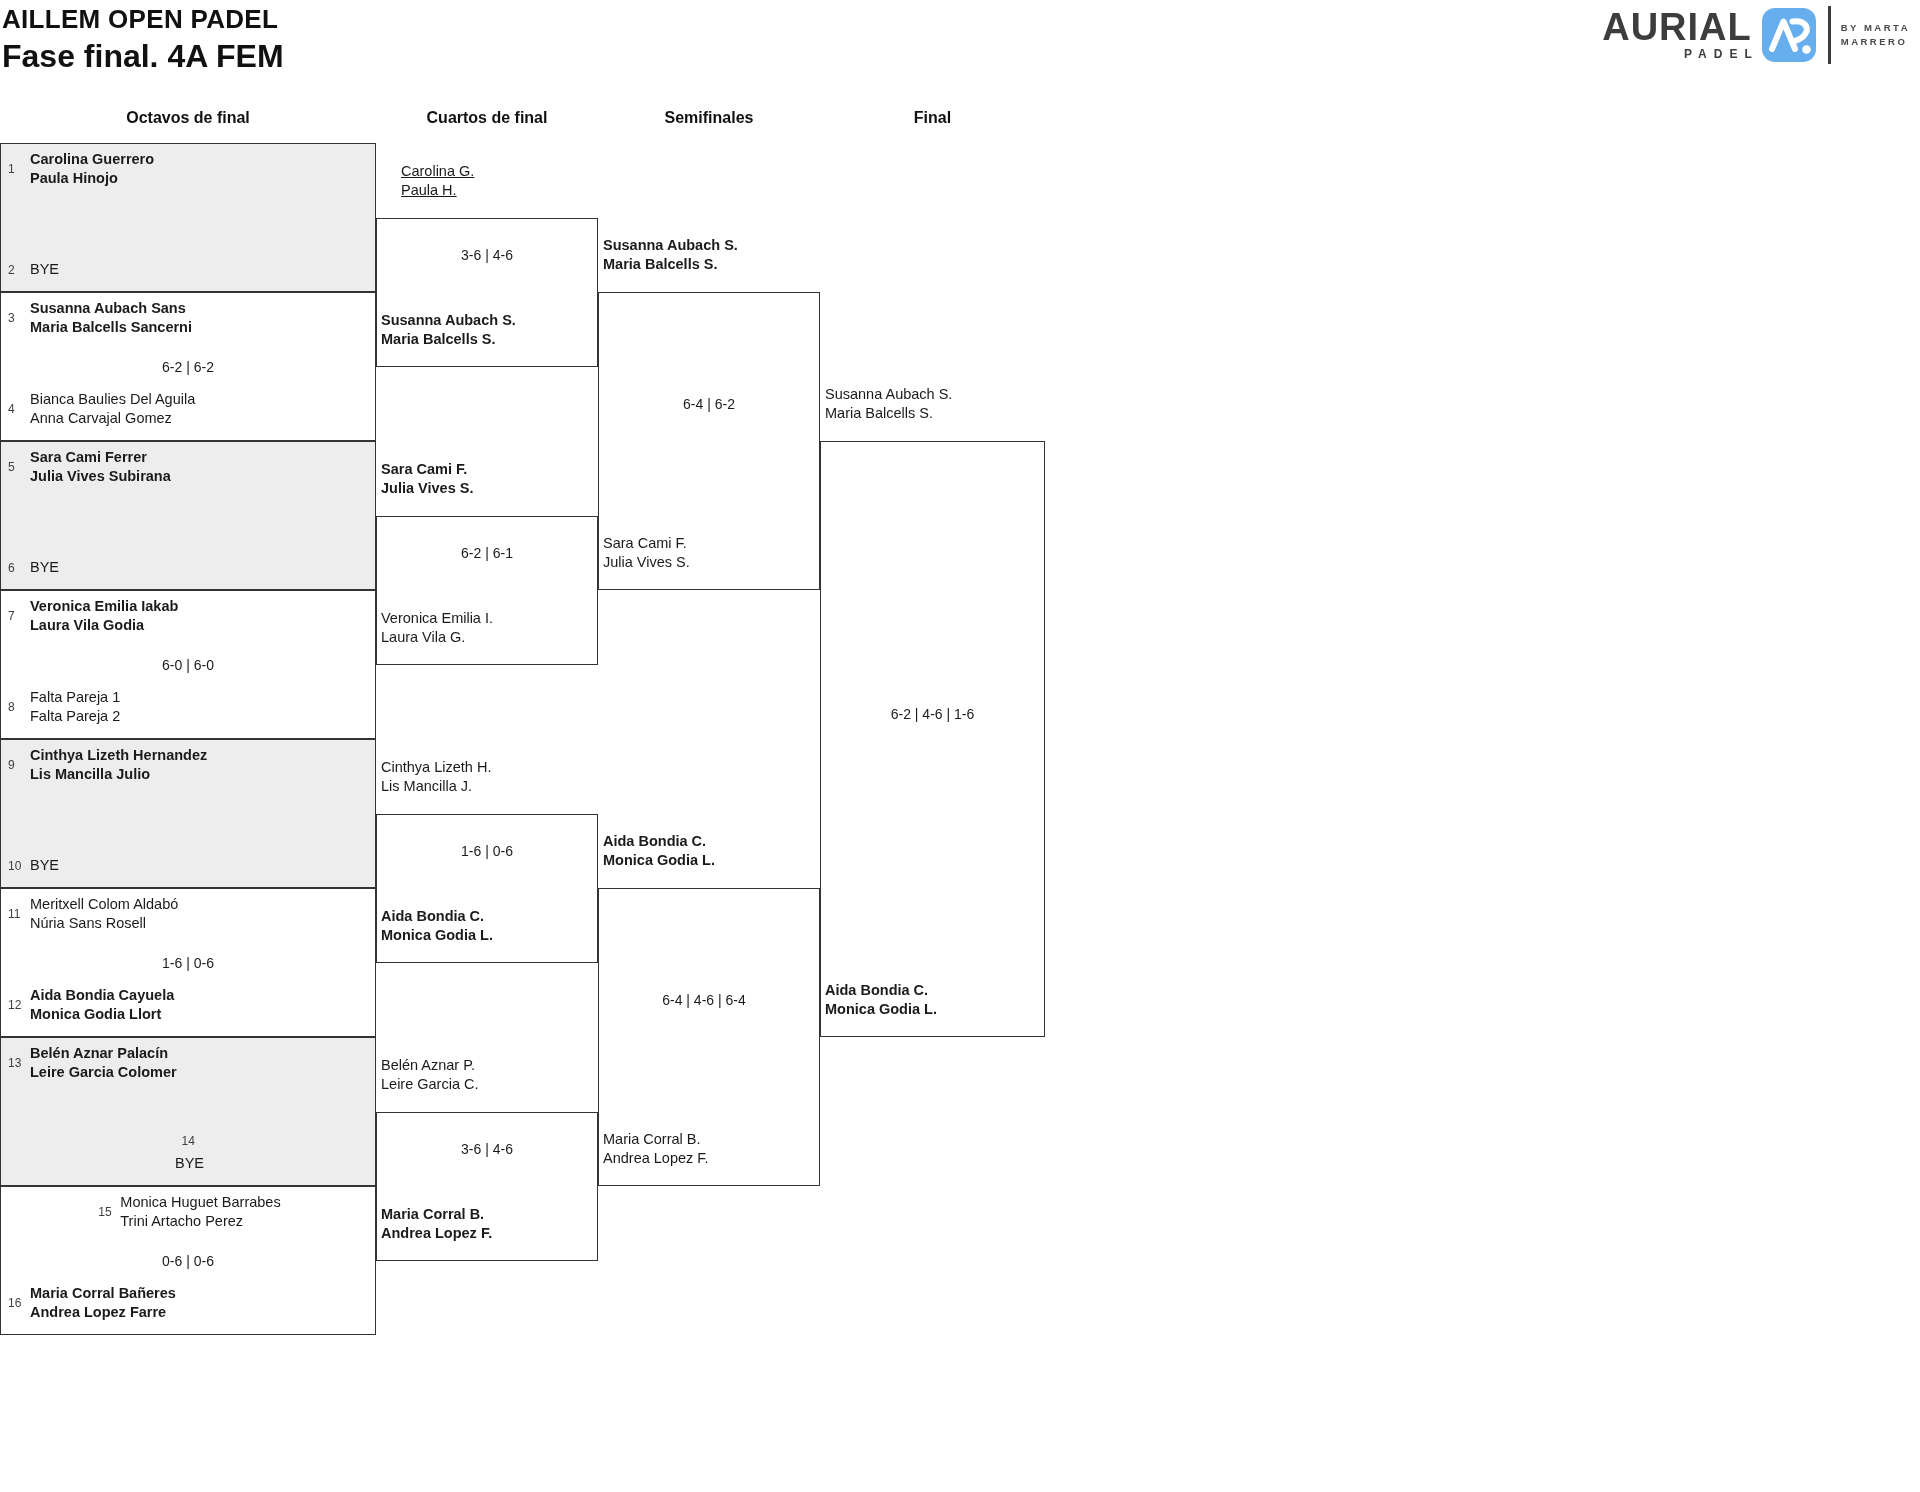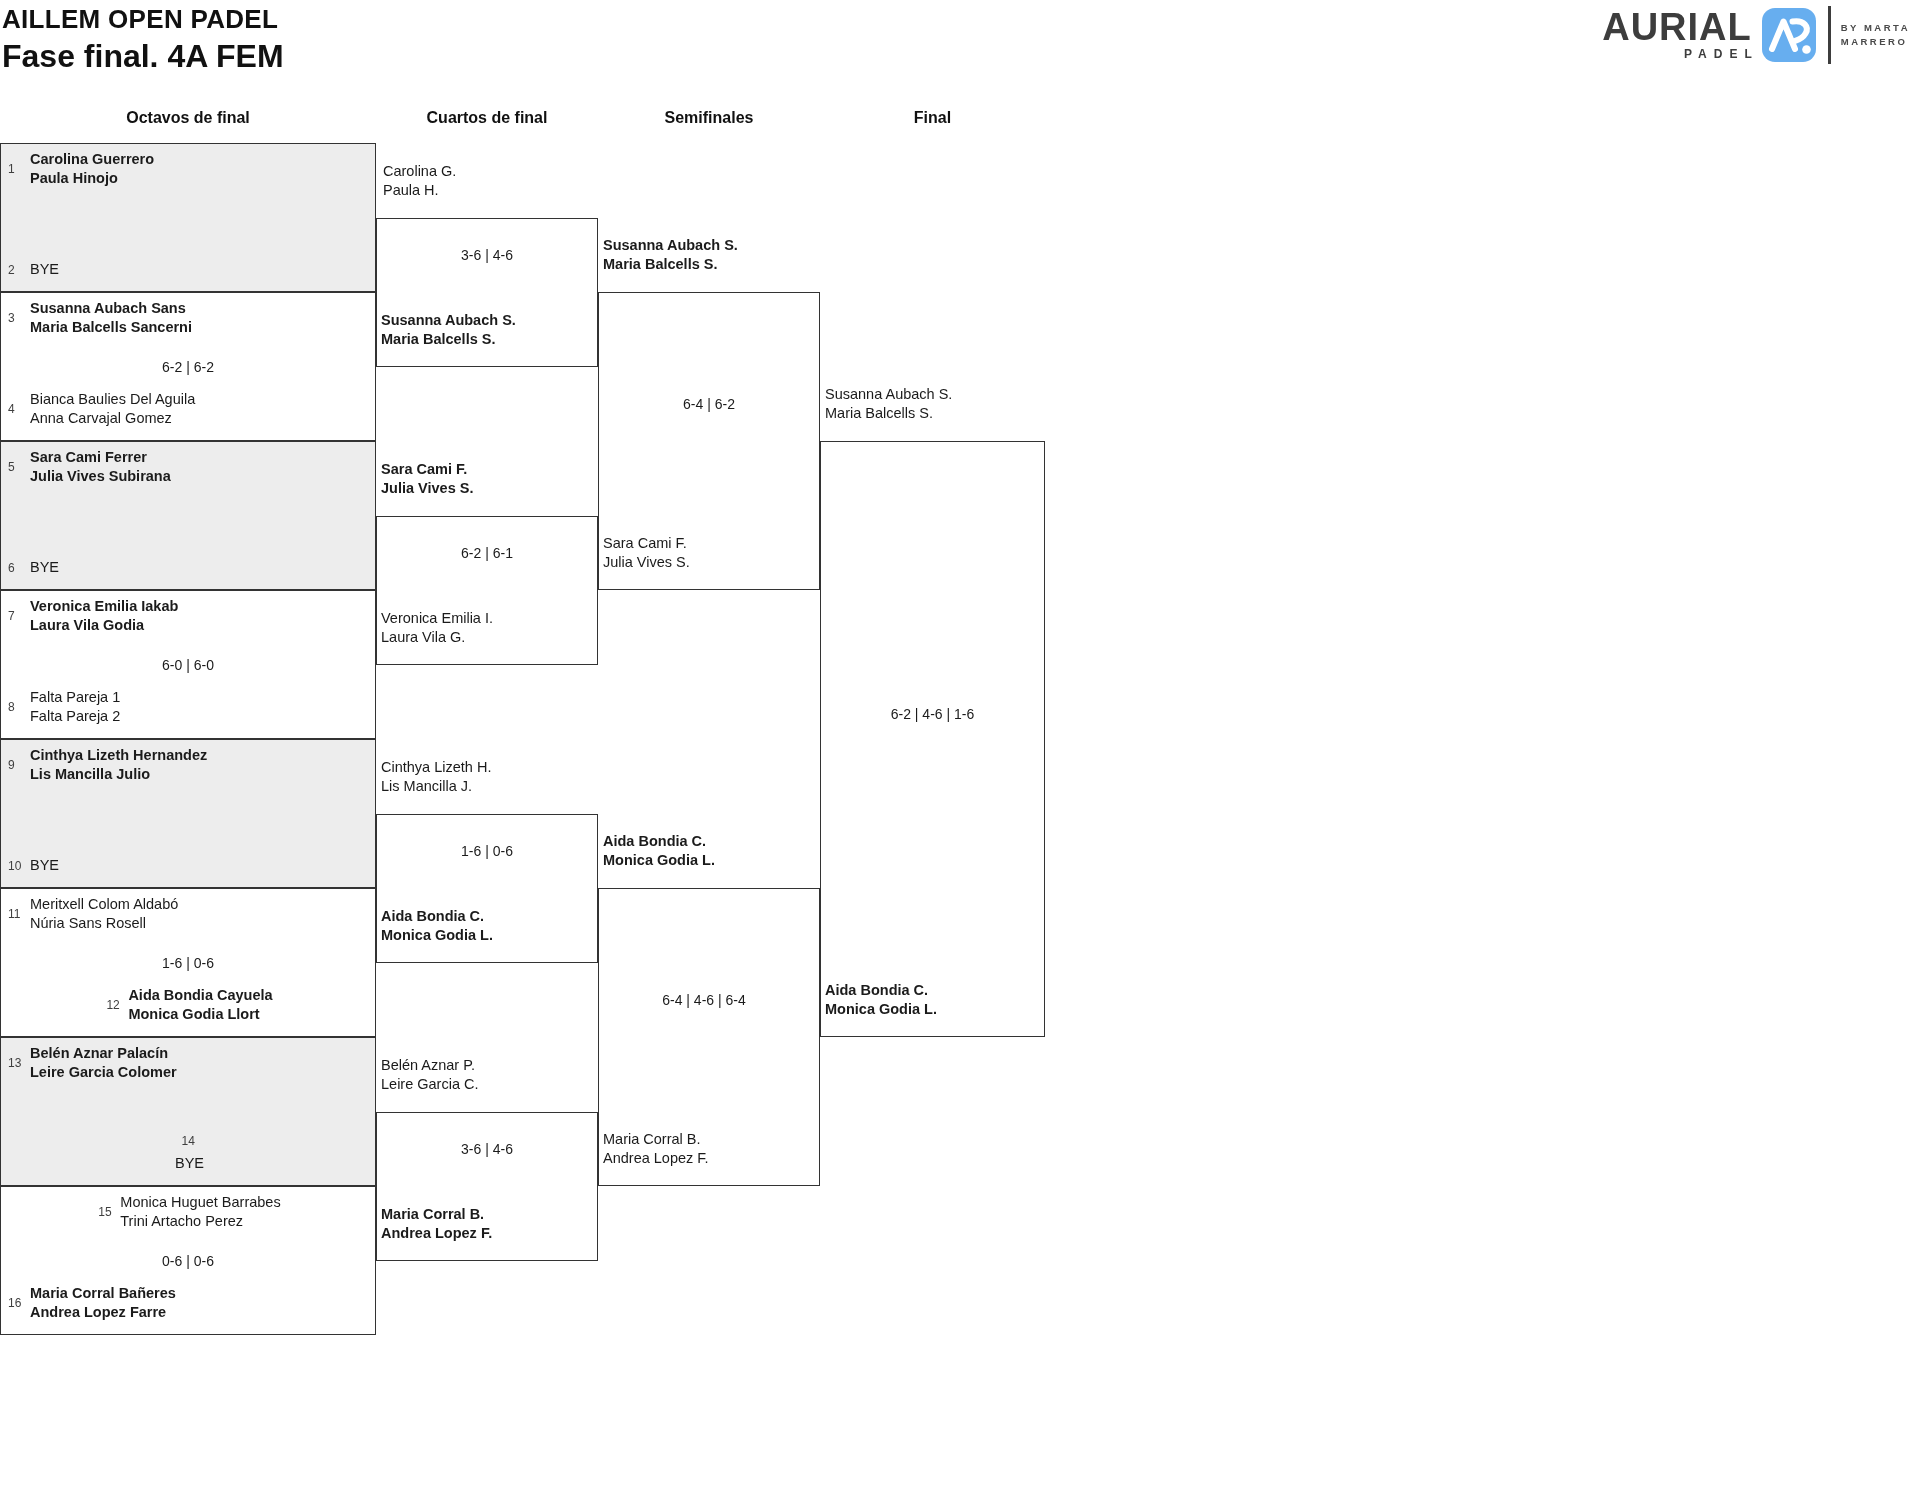--- a/index.html
+++ b/index.html
@@ -148,21 +148,21 @@
       </div>
     </div>
     <div class="box" style="left: 0px; top: 888px; width: 376px; height: 149px;">
       <div class="slot" style="top: 6px;">
         <div class="seed">11</div>
         <div class="names">
           <div>Meritxell Colom Aldabó</div>
           <div>Núria Sans Rosell</div>
         </div>
       </div>
-      <div class="slot" style="bottom: 12px; justify-content: center;">
+      <div class="slot" style="bottom: 12px;">
         <div class="seed">12</div>
         <div class="names w">
           <div>Aida Bondia Cayuela</div>
           <div>Monica Godia Llort</div>
         </div>
       </div>
       <div class="score r1score">1-6 | 0-6</div>
     </div>
     <div class="box bye" style="left: 0px; top: 1037px; width: 376px; height: 149px;">
       <div class="slot" style="top: 6px;">
@@ -190,21 +190,21 @@
       <div class="slot" style="bottom: 12px;">
         <div class="seed">16</div>
         <div class="names w">
           <div>Maria Corral Bañeres</div>
           <div>Andrea Lopez Farre</div>
         </div>
       </div>
       <div class="score r1score">0-6 | 0-6</div>
     </div>
     <div class="box" style="left: 376px; top: 217.5px; width: 222px; height: 149px;"></div>
-    <div class="entry" style="left: 383px; top: 161.5px; width: 212px;">
+    <div class="entry" style="left: 401px; top: 161.5px; width: 212px; text-decoration: underline;">
       <div>Carolina G.</div>
       <div>Paula H.</div>
     </div>
     <div class="entry w" style="left: 381px; top: 310.5px; width: 212px;">
       <div>Susanna Aubach S.</div>
       <div>Maria Balcells S.</div>
     </div>
     <div class="score" style="left: 376px; top: 247px; width: 222px;">3-6 | 4-6</div>
     <div class="box" style="left: 376px; top: 515.5px; width: 222px; height: 149px;"></div>
     <div class="entry w" style="left: 381px; top: 459.5px; width: 212px;">

